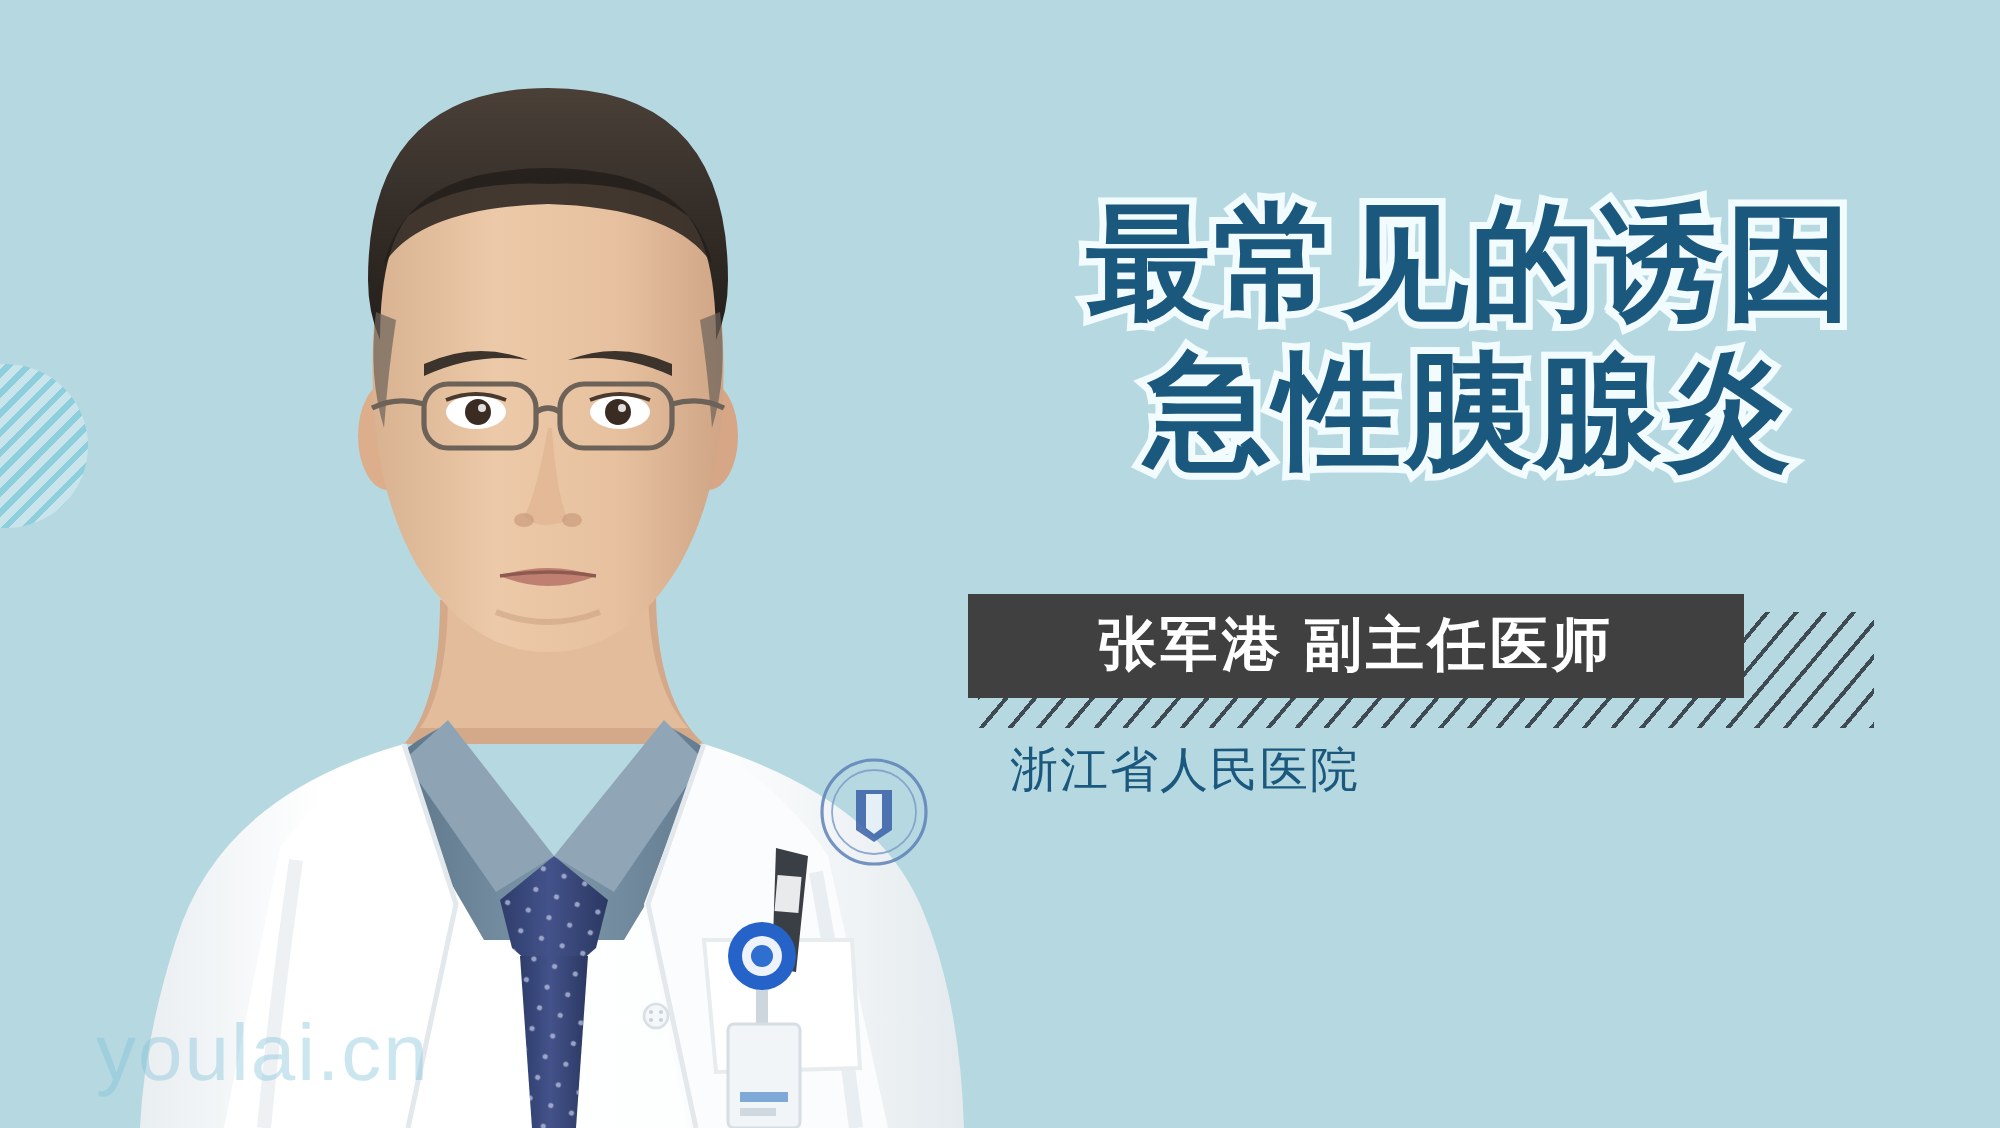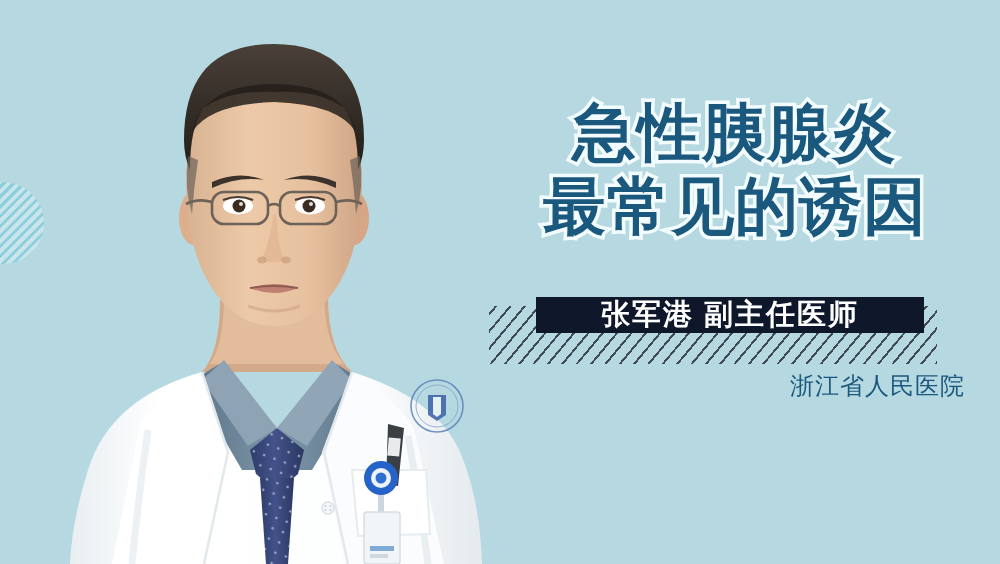--- a/index.html
+++ b/index.html
@@ -71,44 +71,44 @@
     background: repeating-linear-gradient(
       -50deg,
       #3f4a52 0px, #3f4a52 2px,
       rgba(0,0,0,0) 2px, rgba(0,0,0,0) 11px
     );
   }
 
   
   .name-banner {
     position: absolute;
-    left: 536px;
+    left: 484px;
     top: 297px;
     width: 388px;
-    height: 36px;
-    background: #0f172a;
+    height: 52px;
+    background: #404040;
     display: flex;
     align-items: center;
     justify-content: center;
   }
   .name-banner .name-text {
     color: #ffffff;
     font-size: 29px;
     font-weight: bold;
     letter-spacing: 2px;
     white-space: nowrap;
   }
 
   
   .affiliation {
     position: absolute;
     left: 505px;
     top: 368px;
     width: 460px;
-    text-align: right;
+    text-align: left;
   }
   .affiliation .aff-line {
     color: #1b587e;
     font-size: 24px;
     line-height: 1.53;
     letter-spacing: 1px;
     white-space: nowrap;
   }
 
   
@@ -258,28 +258,29 @@
 
         <path d="M198 288 Q222 280 246 288 Q222 298 198 288 Z" fill="#bf8072"></path>
         <path d="M198 288 Q222 284 246 288" fill="none" stroke="#8e5a50" stroke-width="1.8"></path>
 
         <path d="M196 306 Q222 316 248 306" fill="none" stroke="#cda385" stroke-width="3" opacity="0.6"></path>
       </g>
     </svg>
   </div>
 
   <div class="headline">
+    <div class="line l2">最常见的诱因</div>
     <div class="line l1">急性胰腺炎</div>
-    <div class="line l2">最常见的诱因</div>
   </div>
 
   <div class="hatch"></div>
 
   <div class="name-banner">
     <span class="name-text">张军港  副主任医师</span>
   </div>
 
   <div class="affiliation">
     <div class="aff-line">浙江省人民医院</div>
   </div>
 
+  <div class="watermark">youlai.cn</div>
 
 </div>
 
 </body></html>

